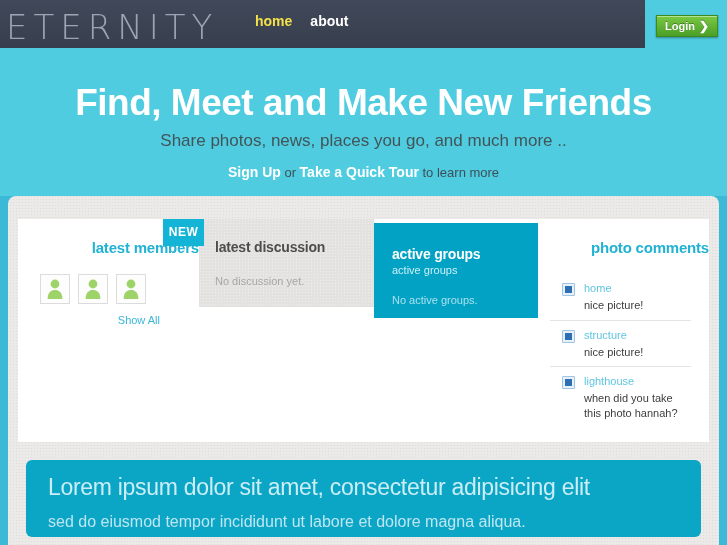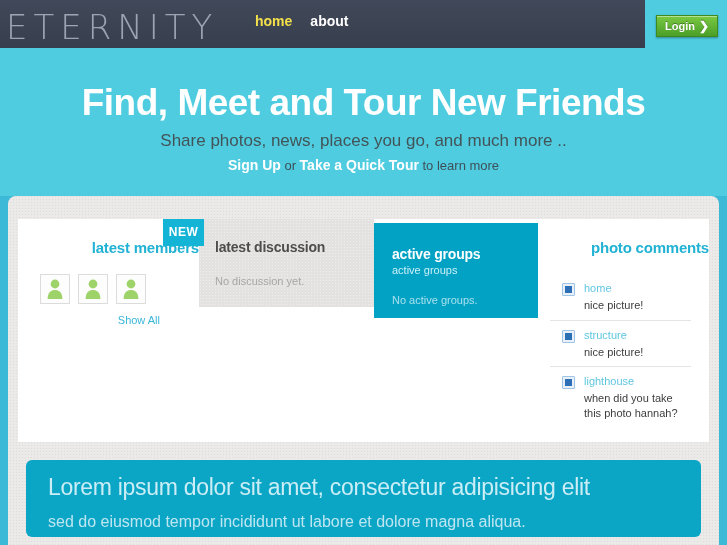--- a/index.html
+++ b/index.html
@@ -106,21 +106,21 @@
     color: #ffffff;
     letter-spacing: -0.5px;
   }
   .hero .tag {
     margin-top: 7px;
     font-size: 17px;
     color: #404040;
     opacity: .85;
   }
   .hero .cta {
-    margin-top: 6px;
+    margin-top: 13px;
     font-size: 13px;
     color: #3d5058;
   }
   .hero .cta a {
     color: #ffffff;
     font-weight: bold;
     font-size: 14px;
     text-decoration: none;
   }
 
@@ -353,21 +353,21 @@
   </nav>
 </div>
 
 <div class="login-zone"></div>
 <div class="login-btn">
   <span>Login</span>
   <span class="chev">❯</span>
 </div>
 
 <section class="hero">
-  <h1>Find, Meet and Tour New Friends</h1>
+  <h1>Find, Meet and Make New Friends</h1>
   <div class="tag">Share photos, news, places you go, and much more ..</div>
   <div class="cta">
     <a href="#">Sign Up</a><span> or </span><a href="#">Take a Quick Tour</a><span> to learn more</span>
   </div>
 </section>
 
 <div class="page">
 
   <div class="widgets">
 

